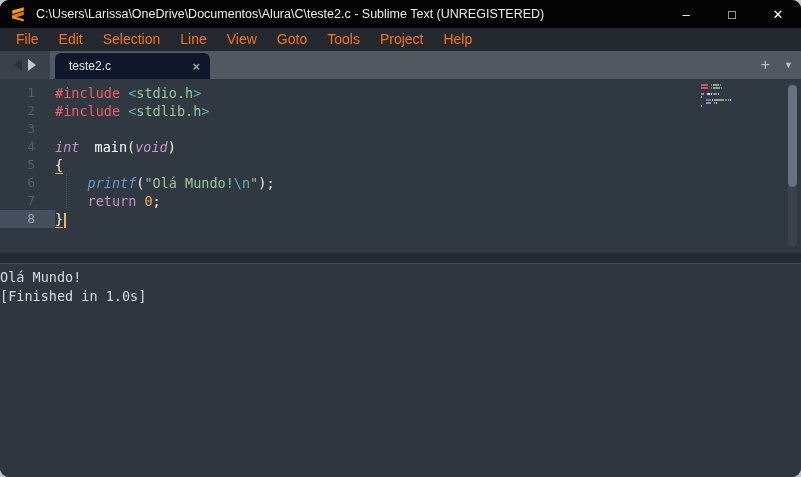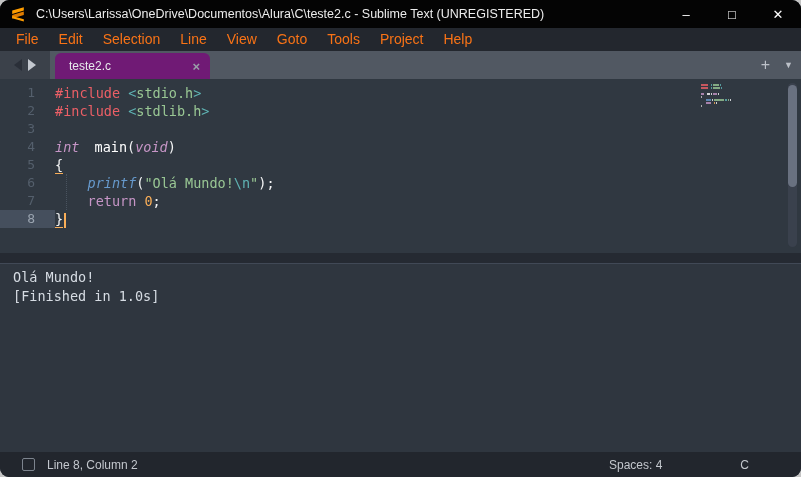--- a/index.html
+++ b/index.html
@@ -13,21 +13,21 @@
   .win-btn{width:46px;height:100%;display:flex;align-items:center;justify-content:center;
            color:#ffffff;font-size:13px;}
   
   .menubar{height:23px;background:#23272e;display:flex;align-items:center;padding-left:6px;flex:none;}
   .menu-item{color:#f97316;font-size:14px;padding:8px 10px;line-height:23px;}
   
   .tabbar{height:28px;background:#515862;display:flex;align-items:flex-end;flex:none;position:relative;}
   .tab-nav{width:50px;height:28px;background:#3b414a;display:flex;align-items:center;justify-content:center;gap:6px;flex:none;}
   .arrow-left{width:0;height:0;border-top:6px solid transparent;border-bottom:6px solid transparent;border-right:8px solid #2a2f38;}
   .arrow-right{width:0;height:0;border-top:6px solid transparent;border-bottom:6px solid transparent;border-left:8px solid #c3c8cf;}
-  .tab{width:155px;height:26px;background:#701a75;border-radius:6px 6px 0 0;margin-left:5px;
+  .tab{width:155px;height:26px;background:#0f172a;border-radius:6px 6px 0 0;margin-left:5px;
        display:flex;align-items:center;padding:0 10px 0 14px;box-sizing:border-box;}
   .tab-label{color:#e7e9ec;font-size:12px;flex:1;}
   .tab-close{color:#99a0a9;font-size:13px;font-weight:bold;}
   .tab-right{position:absolute;right:8px;top:0;height:28px;display:flex;align-items:center;gap:14px;}
   .newtab-icon{color:#bcc1c8;font-size:16px;line-height:16px;}
   .overflow-icon{color:#bcc1c8;font-size:9px;}
   
   .editor{height:174px;background:#303841;position:relative;flex:none;display:flex;
           font-family:"DejaVu Sans Mono",monospace;font-size:13.5px;}
   .gutter{width:55px;flex:none;padding-top:5px;}
@@ -55,21 +55,21 @@
   .mm-row{height:2px;margin-bottom:1px;white-space:nowrap;font-size:0;}
   .mm-seg{display:inline-block;height:2px;margin-right:1px;opacity:.8;}
   .vscroll-track{position:absolute;top:4px;right:4px;width:9px;height:164px;
                  background:#3a414d;border-radius:5px;}
   .vscroll-thumb{position:absolute;top:2px;left:0;width:9px;height:102px;
                  background:#697180;border-radius:5px;}
   
   .divider{height:10px;background:#252a32;flex:none;}
   .console{flex:1;background:#2f363f;border-top:1px solid #414956;
            font-family:"DejaVu Sans Mono",monospace;font-size:13.5px;color:#d6dce3;
-           padding:4px 13px;}
+           padding:4px 0;}
   .console-line{line-height:19px;white-space:pre;}
   
   .statusbar{height:25px;background:#22262d;display:flex;align-items:center;flex:none;
              font-size:12px;color:#c3c7cd;}
   .status-icon{width:11px;height:11px;border:1px solid #7d848e;border-radius:2px;
                margin:0 12px 0 22px;flex:none;}
   .status-pos{flex:1;}
   .status-spaces{margin-right:78px;}
   .status-syntax{margin-right:52px;}
 </style>
@@ -156,20 +156,14 @@
     </div>
   </div>
 
   <div class="divider"></div>
 
   <div class="console">
       <div class="console-line">Olá Mundo!</div>
       <div class="console-line">[Finished in 1.0s]</div>
     </div>
 
-  <div class="statusbar">
-    <div class="status-icon"></div>
-    <span class="status-pos">Line 8, Column 2</span>
-    <span class="status-spaces">Spaces: 4</span>
-    <span class="status-syntax">C</span>
-  </div>
 
 </div>
 
 </body></html>

